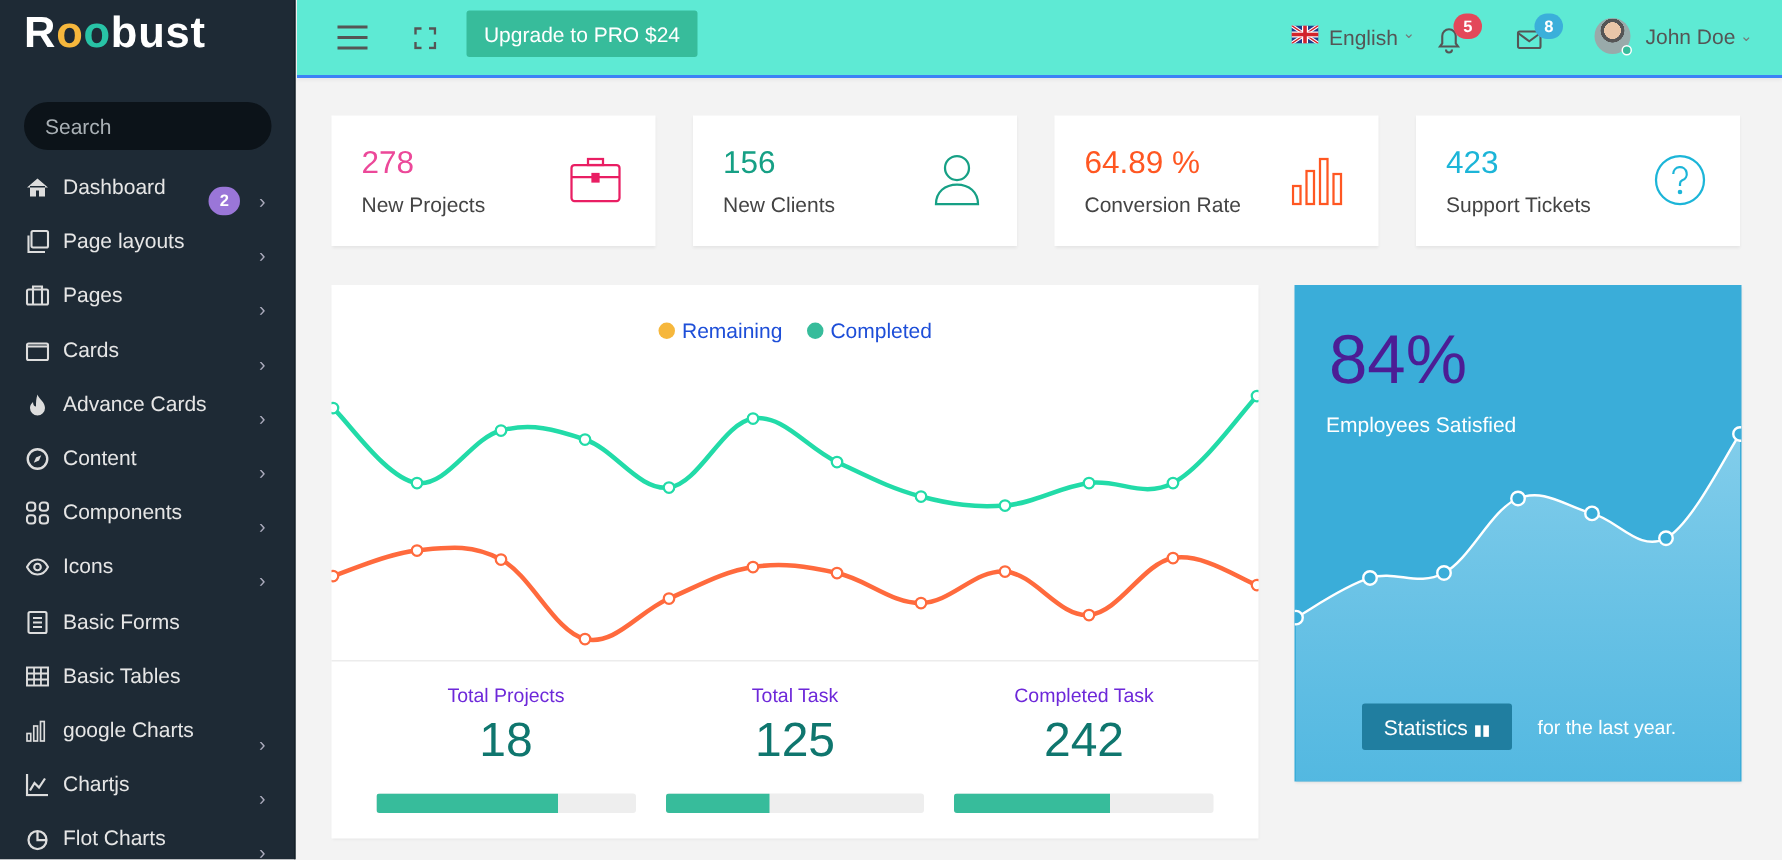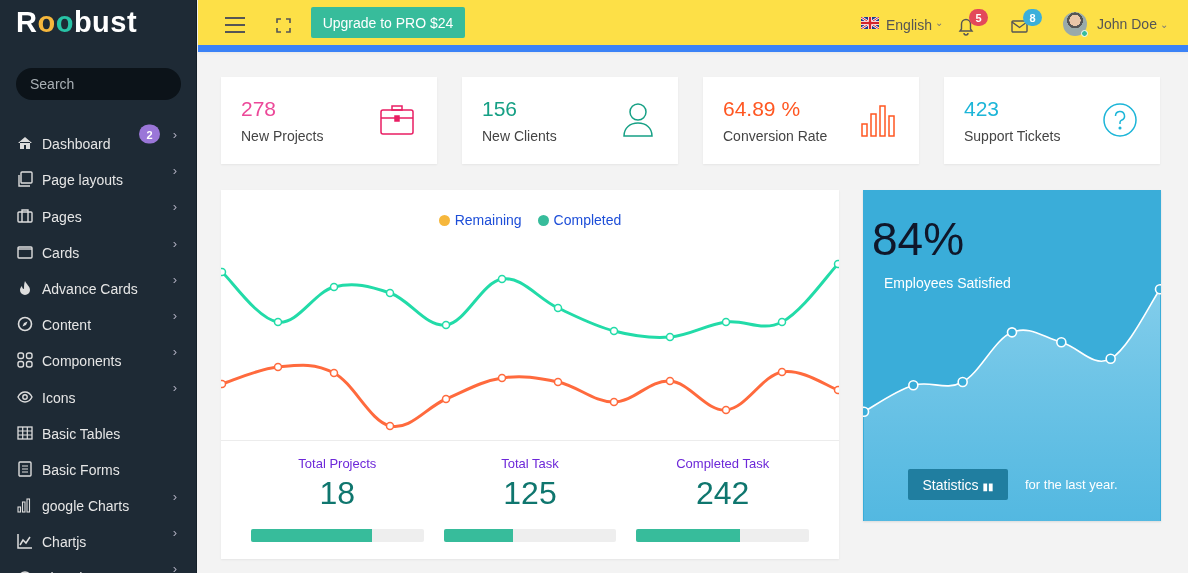--- a/index.html
+++ b/index.html
@@ -5,28 +5,28 @@
   * { box-sizing: border-box; margin: 0; padding: 0; }
   html, body { width: 1188px; height: 573px; overflow: hidden; }
   body { font-family: "Liberation Sans", "DejaVu Sans", sans-serif; background: #f3f3f3; position: relative; color: #464855; }
   .sidebar { position: absolute; left: 0; top: 0; width: 197px; height: 573px; background: #1e2a35; color: #dcdcdc; border-right: 1px solid #152029; }
   .logo { position: absolute; left: 16px; top: 6px; font-size: 29px; font-weight: bold; color: #fff; letter-spacing: 0.5px; }
   .logo .oo { color: #f6b73c; }
   .logo .oo2 { color: #28c3a6; }
   .search { position: absolute; left: 16px; top: 68px; width: 165px; height: 32px; border-radius: 16px; background: #0c1319; border: none; color: #ccc; padding-left: 14px; font-size: 14px; font-family: "Liberation Sans", sans-serif; outline: none; }
   .search::placeholder { color: #a9b0b5; }
   .nav { position: absolute; left: 0; top: 116px; width: 197px; }
-  .nav-item { height: 36.2px; display: flex; align-items: flex-end; padding-left: 16px; position: relative; cursor: pointer; }
+  .nav-item { height: 36.2px; display: flex; align-items: flex-start; padding-left: 16px; position: relative; cursor: pointer; }
   .nav-icon { width: 18px; height: 18px; display: inline-flex; align-items: center; justify-content: center; margin-right: 8px; }
   .nav-icon svg { width: 16px; height: 16px; }
   .nav-label { font-size: 14px; color: #e6e6e6; }
   .nav-chev { position: absolute; right: 20px; top: 50%; transform: translateY(-50%); color: #aab; font-size: 13px; }
   .nav-badge { position: absolute; right: 37px; top: 50%; transform: translateY(-50%); width: 21px; height: 19px; border-radius: 10px; background: #9a76d8; color: #fff; font-size: 11px; font-weight: bold; display: flex; align-items: center; justify-content: center; }
 
-  .topbar { position: absolute; left: 198px; top: 0; width: 990px; height: 52px; background: #fde047; border-bottom: 7px solid #3b82f6; box-shadow: 0 1px 3px rgba(0,0,0,0.05); }
+  .topbar { position: absolute; left: 198px; top: 0; width: 990px; height: 52px; background: #5eead4; border-bottom: 2px solid #3b82f6; box-shadow: 0 1px 3px rgba(0,0,0,0.05); }
   .hamburger { position: absolute; left: 27px; top: 17px; width: 20px; height: 16px; cursor: pointer; }
   .hamburger span { display: block; height: 2px; background: #555; margin-bottom: 5px; }
   .expand { position: absolute; left: 78px; top: 18px; width: 15px; height: 15px; cursor: pointer; }
   .upgrade { position: absolute; left: 113px; top: 7px; width: 154px; height: 31px; background: #37bc9b; color: #fff; border: none; border-radius: 2px; font-size: 14px; font-family: "Liberation Sans", sans-serif; cursor: pointer; }
   .lang { position: absolute; left: 663px; top: 17px; display: flex; font-size: 14px; color: #555; cursor: pointer; }
   .flag { width: 18px; height: 12px; margin-right: 7px; }
   .chev-sm { font-size: 10px; margin-left: 3px; color: #777; }
   .bell { position: absolute; left: 758px; top: 16px; width: 20px; height: 20px; cursor: pointer; }
   .mail { position: absolute; left: 812px; top: 17px; width: 20px; height: 20px; cursor: pointer; }
   .badge { position: absolute; min-width: 19px; height: 17px; border-radius: 9px; color: #fff; font-size: 11px; font-weight: bold; display: flex; align-items: center; justify-content: center; padding: 0 5px; }
@@ -49,21 +49,21 @@
   .line-svg { position: absolute; left: 0; top: 0; width: 618px; height: 250px; }
   .chart-divider { position: absolute; left: 0; top: 250px; width: 100%; height: 1px; background: #ececec; }
   .totals { position: absolute; left: 0; top: 266px; width: 100%; display: flex; padding: 0 20px; }
   .total { flex: 1; text-align: center; padding: 0 10px; }
   .total-label { font-size: 13px; color: #6d28d9; }
   .total-value { font-size: 32px; color: #0f766e; margin-top: 4px; }
   .progress { height: 13px; background: #eee; border-radius: 2px; margin-top: 17px; overflow: hidden; }
   .progress-fill { height: 100%; background: #37bc9b; }
 
   .blue-card { position: absolute; left: 863px; top: 190px; width: 298px; height: 331px; background: #3aadd9; overflow: hidden; box-shadow: 0 1px 2px rgba(0,0,0,0.1); }
-  .blue-value { position: absolute; left: 9px; top: 22px; font-size: 46px; color: #0f172a; font-weight: 300; }
+  .blue-value { position: absolute; left: 23px; top: 22px; font-size: 46px; color: #4c1d95; font-weight: 300; }
   .blue-label { position: absolute; left: 21px; top: 85px; font-size: 14px; color: #fff; }
   .area-svg { position: absolute; left: 0; top: 0; width: 298px; height: 331px; }
   .stats-btn { position: absolute; left: 45px; top: 279px; width: 100px; height: 31px; background: #207ea0; color: #fff; border: none; border-radius: 2px; font-size: 14px; font-family: "Liberation Sans", sans-serif; cursor: pointer; }
   .blue-note { position: absolute; left: 162px; top: 287px; font-size: 13px; color: #fff; }
 </style>
 </head>
 <body>
 
 <div class="sidebar">
   <div class="logo"><span>R</span><span class="oo">o</span><span class="oo2">o</span><span>bust</span></div>
@@ -146,34 +146,34 @@
             <path d="M1 8c2-4 5-5 7-5s5 1 7 5c-2 4-5 5-7 5s-5-1-7-5z" fill="none" stroke="#ddd" stroke-width="1.4"></path>
             <circle cx="8" cy="8" r="2.2" fill="none" stroke="#ddd" stroke-width="1.4"></circle>
           </svg>
         </span>
         <span class="nav-label">Icons</span>
         <span class="nav-chev">›</span>
       </div>
       <div class="nav-item">
         <span class="nav-icon">
           <svg viewBox="0 0 16 16">
+            <rect x="2" y="1" width="12" height="14" rx="1" fill="none" stroke="#ddd" stroke-width="1.4"></rect>
+            <path d="M5 5h6M5 8h6M5 11h6" stroke="#ddd" stroke-width="1.2"></path>
+          </svg>
+        </span>
+        <span class="nav-label">Basic Forms</span>
+      </div>
+      <div class="nav-item">
+        <span class="nav-icon">
+          <svg viewBox="0 0 16 16">
             <rect x="1" y="2" width="14" height="12" fill="none" stroke="#ddd" stroke-width="1.3"></rect>
             <path d="M1 6h14M1 10h14M5.7 2v12M10.3 2v12" stroke="#ddd" stroke-width="1.2"></path>
           </svg>
         </span>
         <span class="nav-label">Basic Tables</span>
-      </div>
-      <div class="nav-item">
-        <span class="nav-icon">
-          <svg viewBox="0 0 16 16">
-            <rect x="2" y="1" width="12" height="14" rx="1" fill="none" stroke="#ddd" stroke-width="1.4"></rect>
-            <path d="M5 5h6M5 8h6M5 11h6" stroke="#ddd" stroke-width="1.2"></path>
-          </svg>
-        </span>
-        <span class="nav-label">Basic Forms</span>
       </div>
       <div class="nav-item">
         <span class="nav-icon">
           <svg viewBox="0 0 16 16">
             <rect x="1" y="10" width="2.5" height="5" fill="none" stroke="#ddd" stroke-width="1.1"></rect>
             <rect x="5.5" y="5" width="2.5" height="10" fill="none" stroke="#ddd" stroke-width="1.1"></rect>
             <rect x="10" y="2" width="2.5" height="13" fill="none" stroke="#ddd" stroke-width="1.1"></rect>
           </svg>
         </span>
         <span class="nav-label">google Charts</span>

